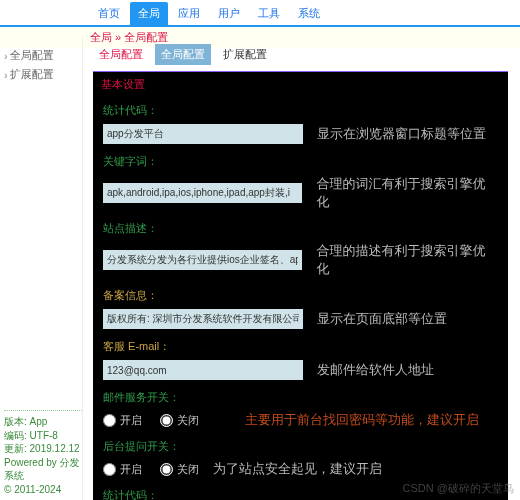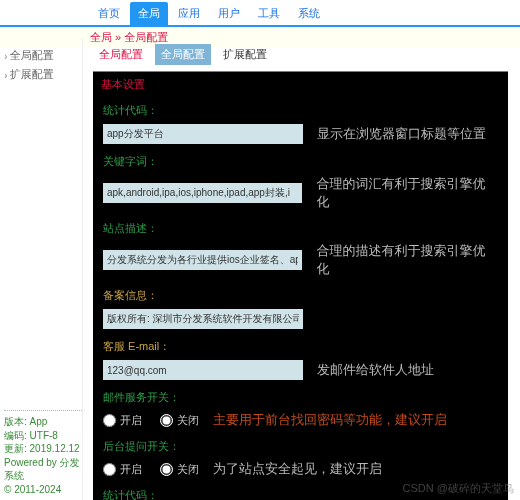--- a/index.html
+++ b/index.html
@@ -29,21 +29,21 @@
   .subtabs .st.normal { color: #333; }
   
   .section-hdr { background: #000; color: #d14; padding: 5px 8px; border-top: 1px solid #8b5cf6; }
   .black-body { background: #000; color: #fff; padding: 6px 10px 10px; }
   .field-row { display: flex; align-items: center; gap: 14px; margin: 6px 0 10px; }
   .field-lbl { color: #2e9e4a; margin-bottom: 4px; }
   .field-lbl.gold { color: #c9a348; }
   .field-input { width: 200px; height: 20px; background: #cfe3e8; border: none; padding: 1px 4px; font-size: 10px; color: #333; }
   .field-ta { width: 170px; height: 44px; background: #cfe3e8; border: none; padding: 2px 4px; font-size: 10px; resize: none; }
   .hint { color: #bbb; font-size: 13px; }
-  .hint.red { color: #c34b1c; }
+  .hint.red { color: #c34b1c; margin-left: 32px; }
   .radio-row { display: flex; align-items: flex-end; gap: 18px; }
   .radio-row label { display: flex; align-items: center; gap: 4px; color: #ccc; }
   .radio-row input { accent-color: #fff; }
   
   .watermark { position: absolute; right: 6px; bottom: 4px; color: rgba(120,120,120,0.55); font-size: 11px; pointer-events: none; }
   
   
   .main::-webkit-scrollbar { width: 14px; }
   .main::-webkit-scrollbar-thumb { background: #c9c9c9; border: 1px solid #aaa; }
   .main::-webkit-scrollbar-track { background: #f0f0f0; }
@@ -104,20 +104,21 @@
 
     <div class="field-lbl">站点描述：</div>
     <div class="field-row">
       <input class="field-input" value="分发系统分发为各行业提供ios企业签名、app封" style="">
       <span class="hint">合理的描述有利于搜索引擎优化</span>
     </div>
 
     <div class="field-lbl gold">备案信息：</div>
     <div class="field-row">
       <input class="field-input" value="版权所有: 深圳市分发系统软件开发有限公司" style="">
+      <span class="hint">显示在页面底部等位置</span>
     </div>
 
     <div class="field-lbl gold">客服 E-mail：</div>
     <div class="field-row">
       <input class="field-input" value="123@qq.com" style="">
       <span class="hint">发邮件给软件人地址</span>
     </div>
 
     <div class="field-lbl">邮件服务开关：</div>
     <div class="field-row">

